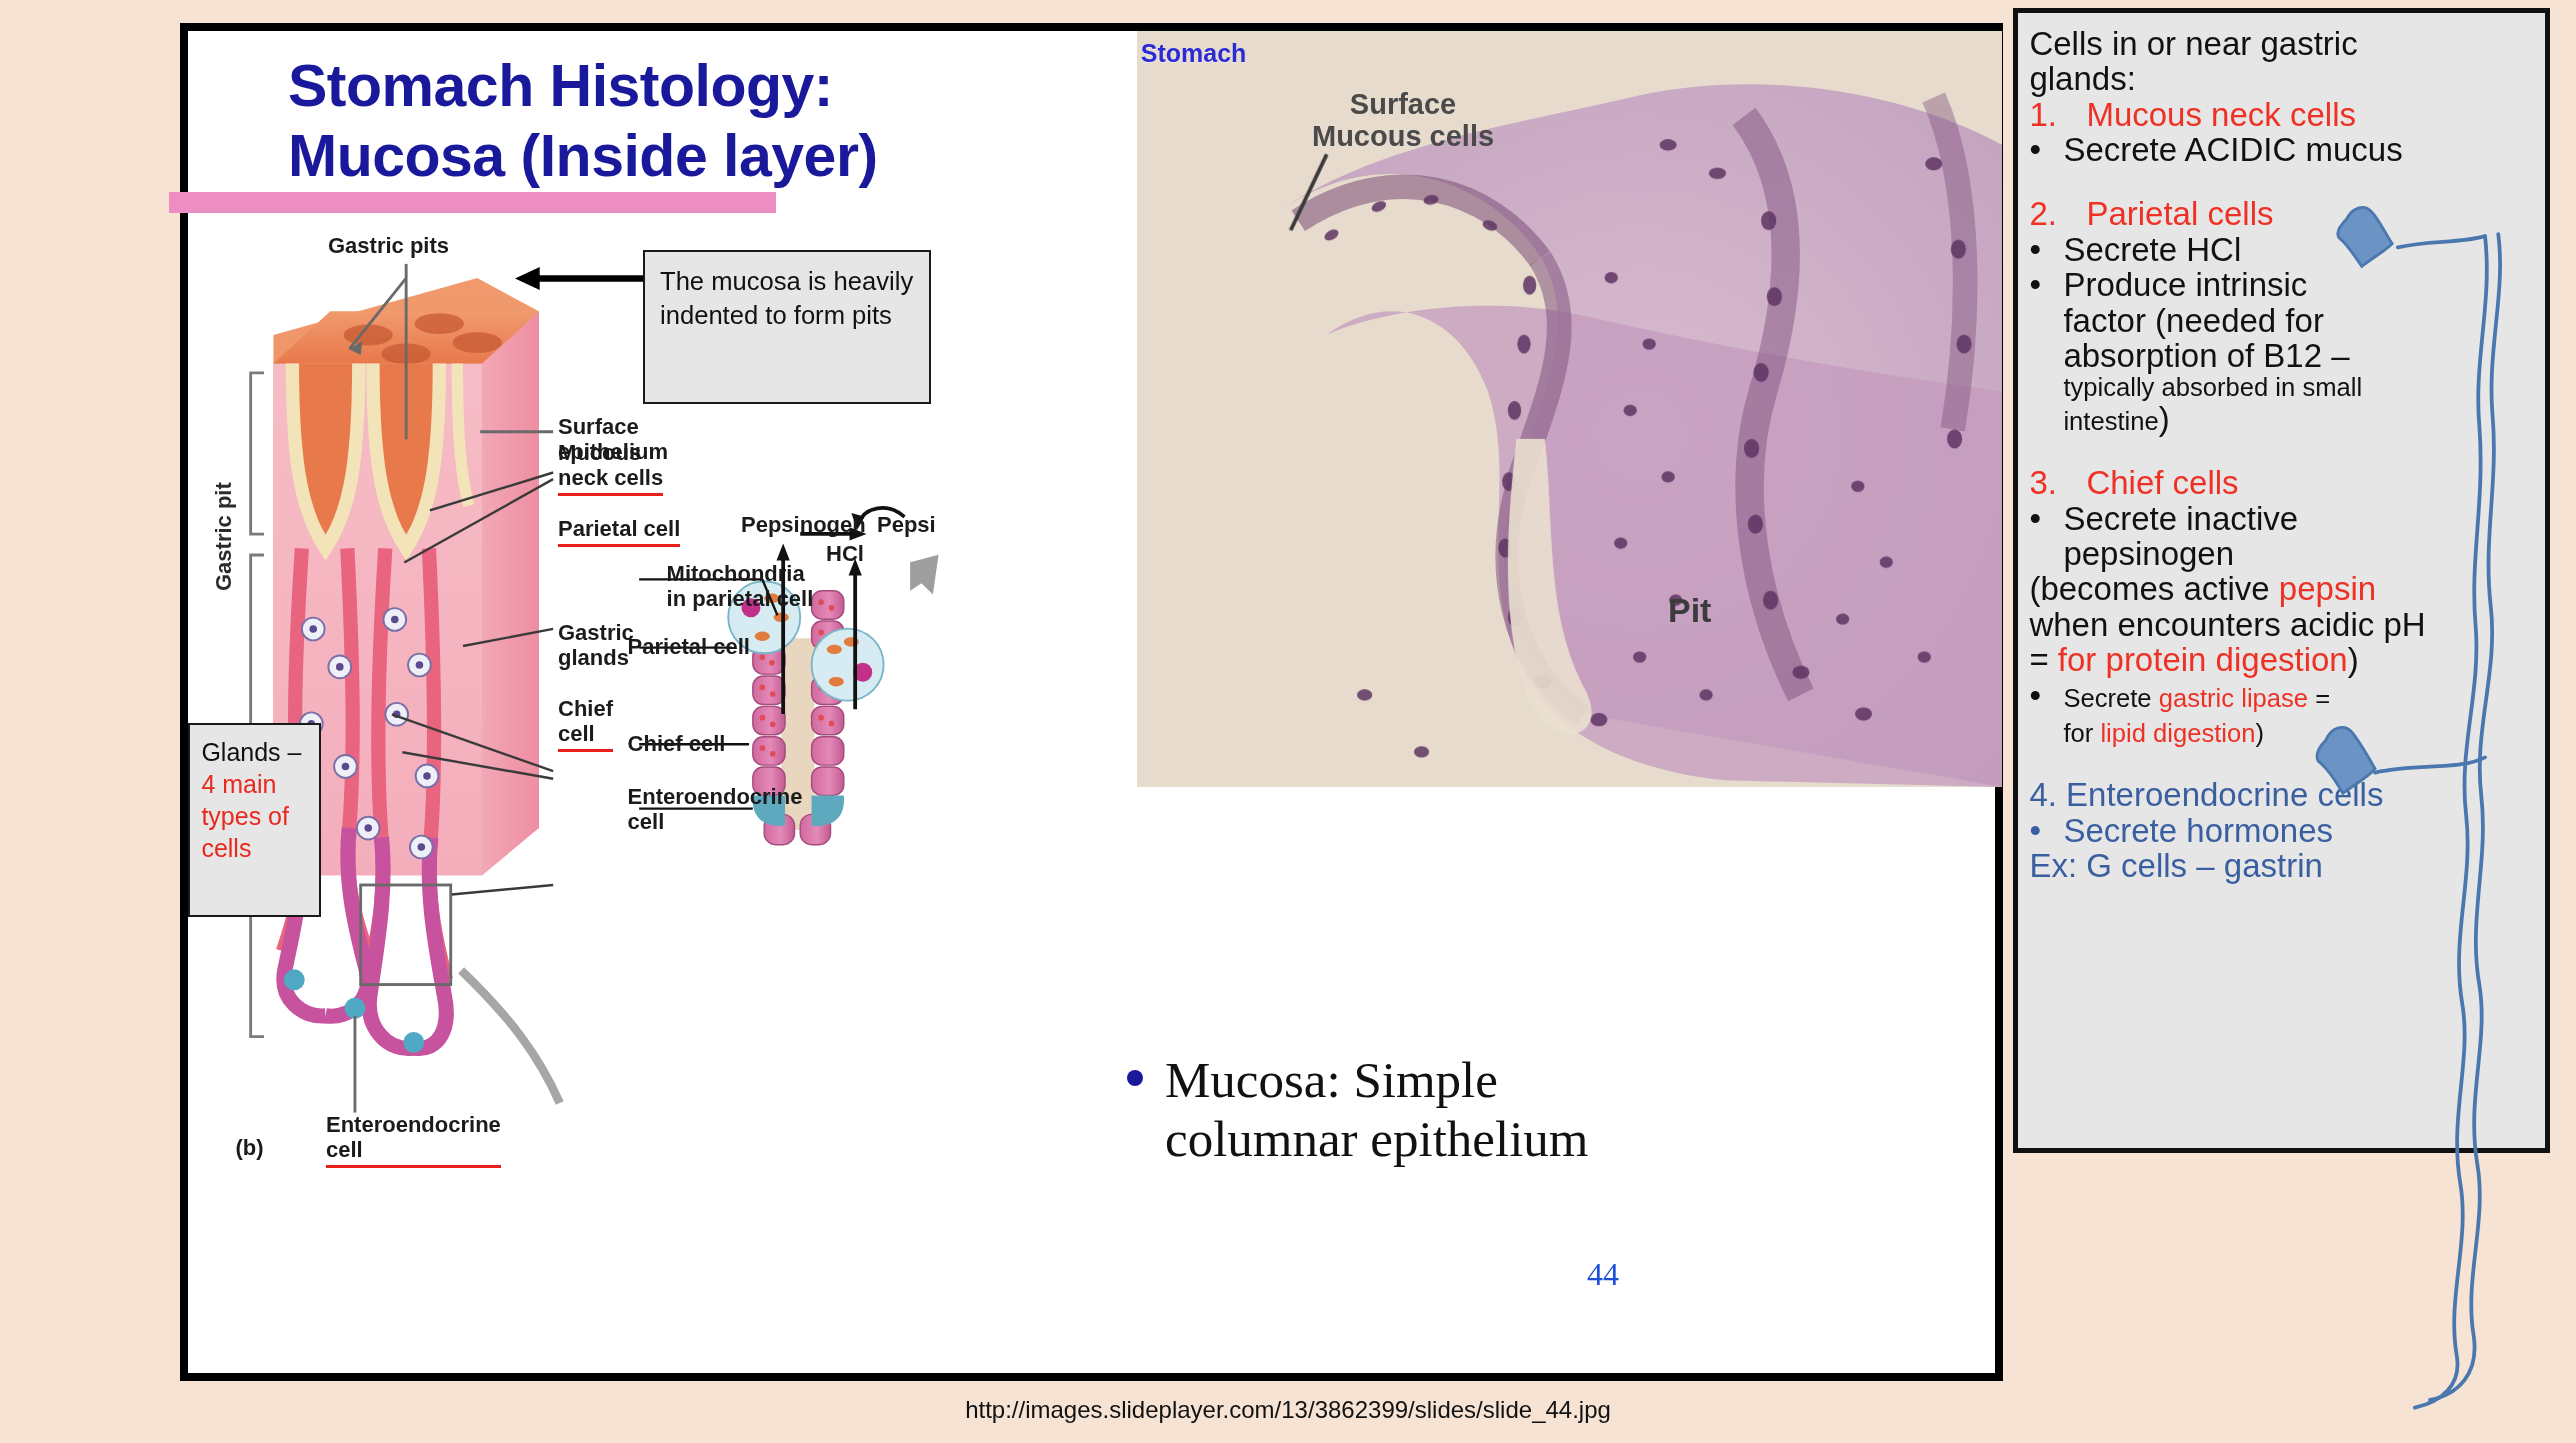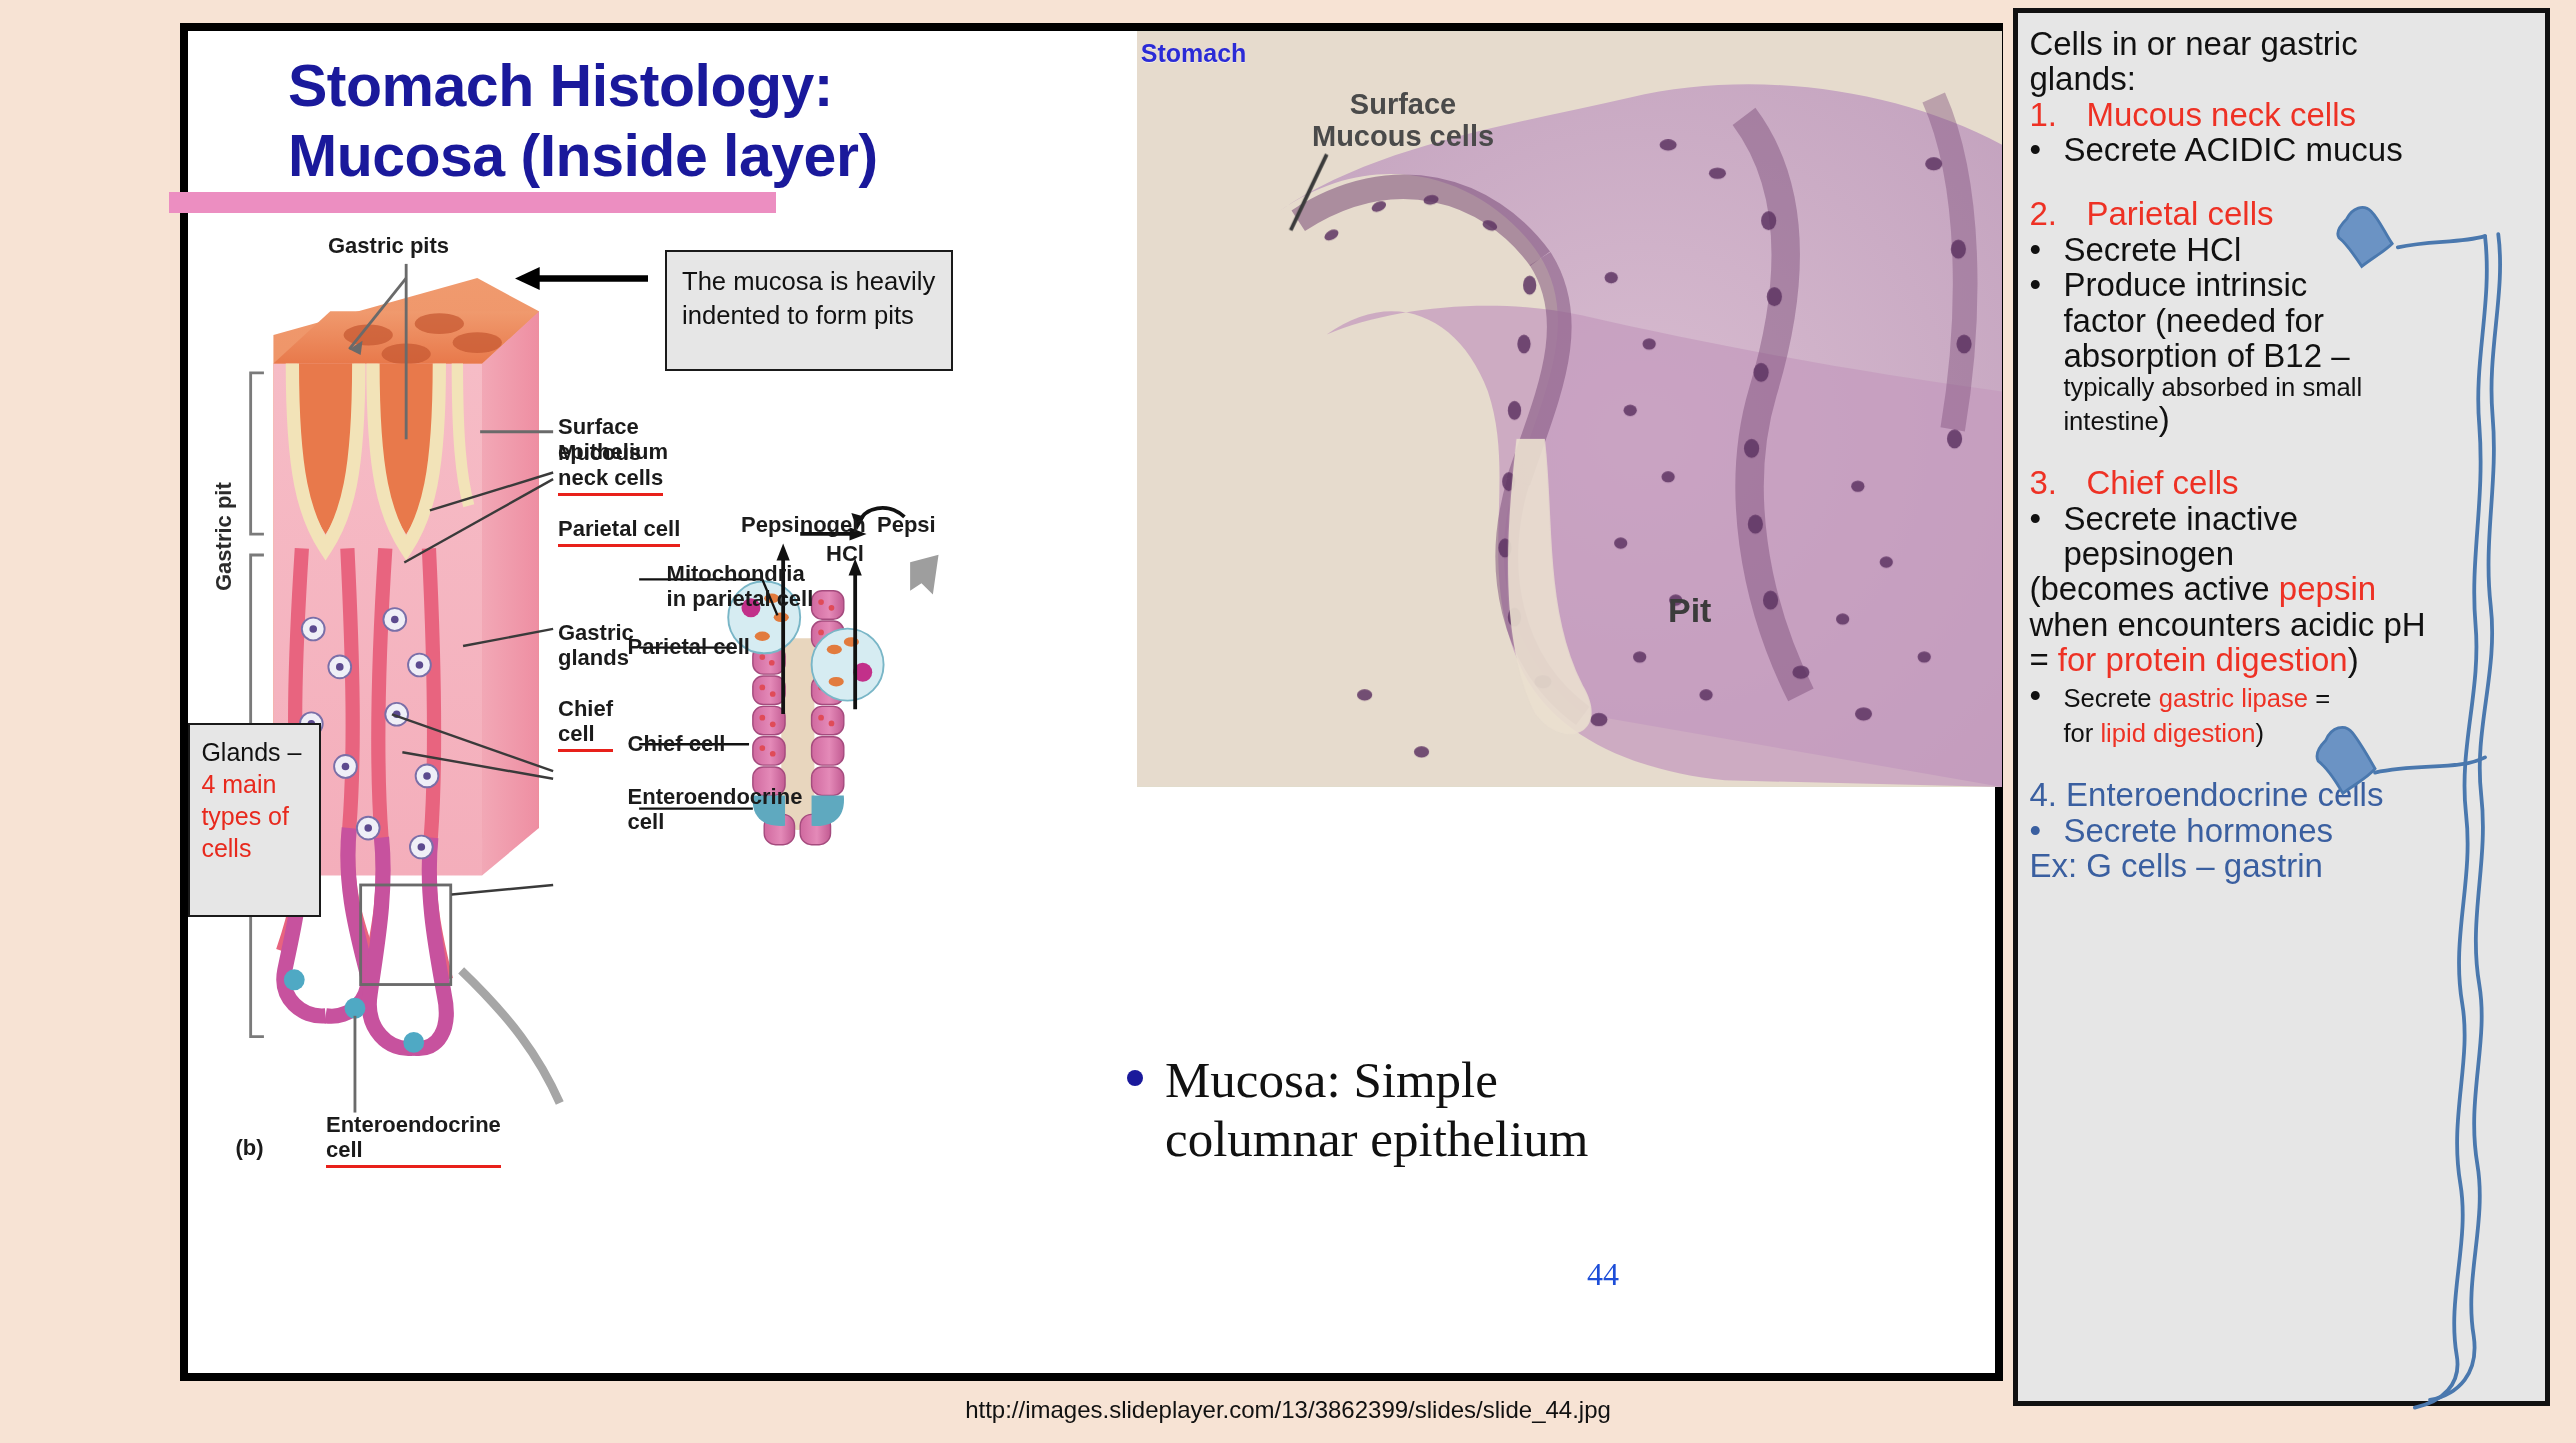--- a/index.html
+++ b/index.html
@@ -42,22 +42,22 @@
     writing-mode:vertical-rl;transform:rotate(180deg);
     font-family:"Liberation Sans", sans-serif;
   }
 
   
   .callout{
     position:absolute;background:#E6E6E6;border:2.8px solid #1a1a1a;
     box-sizing:border-box;
   }
   #callout-pits{
-    left:455px;top:219px;width:288px;height:121px;
-    padding:13.3px 15px;font-size:25.6px;line-height:1.32;color:#111;margin-left:22px;
+    left:455px;top:219px;width:288px;height:154px;
+    padding:13.3px 15px;font-size:25.6px;line-height:1.32;color:#111;
   }
   #arrow-pits{position:absolute;left:327px;top:235px;width:133px;height:25px;}
 
   #callout-glands{
     left:0px;top:692px;width:133px;height:194px;
     padding:11.4px 9.5px 9.5px 11.4px;font-size:25px;line-height:1.28;
   }
   #callout-glands .blk{color:#111;}
   #callout-glands .red{color:#E8291D;}
 
@@ -90,21 +90,21 @@
     position:absolute;left:939px;top:1039px;width:16px;height:16px;border-radius:50%;
     background:#1A199B;
   }
   #pagenum{
     position:absolute;left:1399px;top:1225px;font-size:32px;color:#1d4ed8;
     font-family:"Liberation Serif", serif;
   }
 
   
   #notes{
-    position:absolute;left:2013px;top:7.6px;width:537px;height:1398px;
+    position:absolute;left:2013px;top:7.6px;width:537px;height:1145px;
     background:#E6E6E6;border:5.7px solid #111;box-sizing:border-box;
     padding:13.3px 9.5px 0 11.4px;overflow:hidden;
   }
   #notes .line{font-size:33px;line-height:1.075;color:#111;white-space:nowrap;}
   #notes .red{color:#EE3124;}
   #notes .blue{color:#3A5FA0;}
   #notes .small{font-size:25.6px;}
   #notes .indent1{padding-left:34px;}
   #notes .gap{height:28.5px;}
   .bul{display:inline-block;width:34px;}

